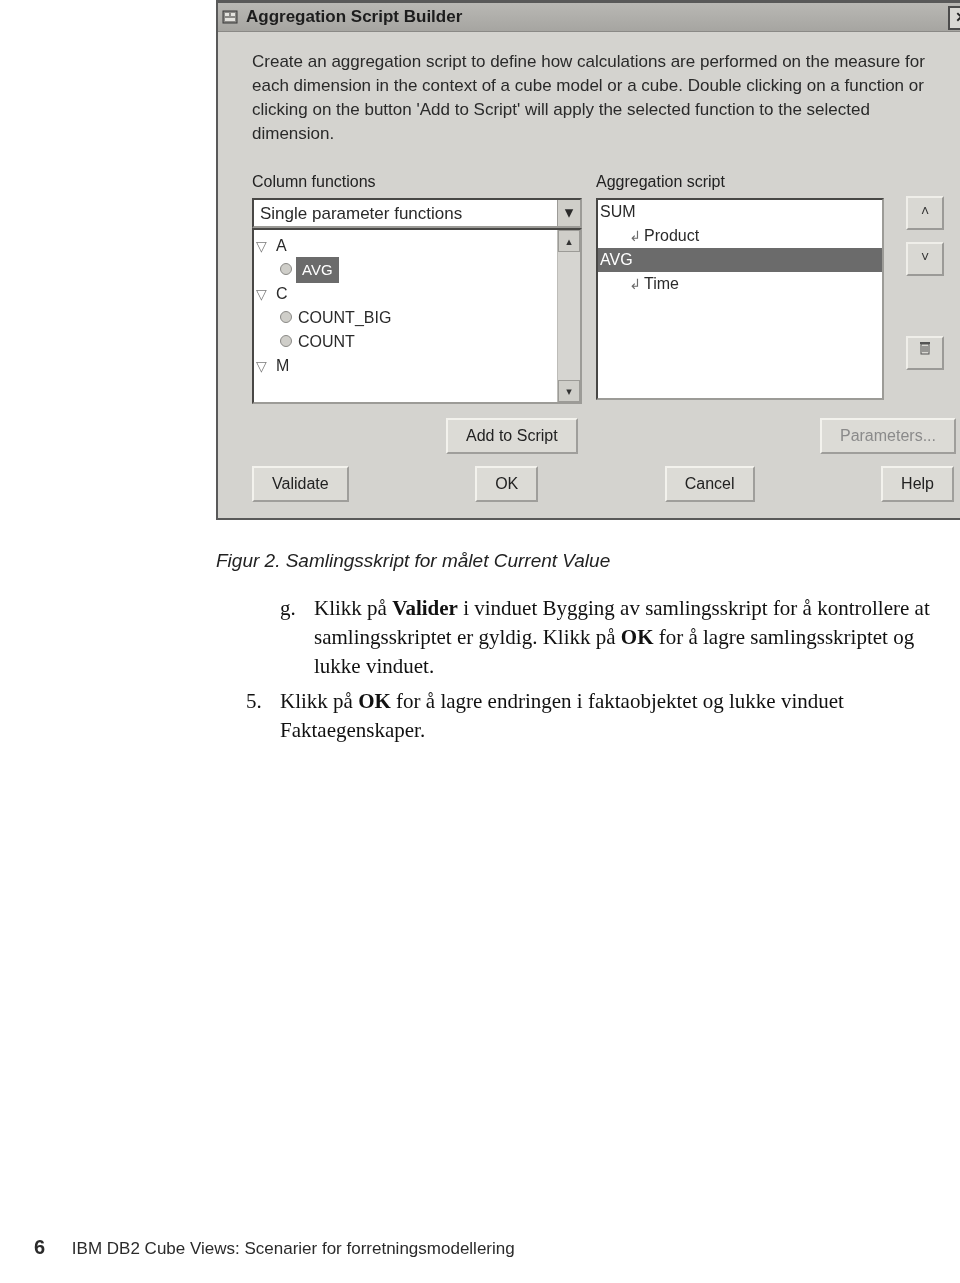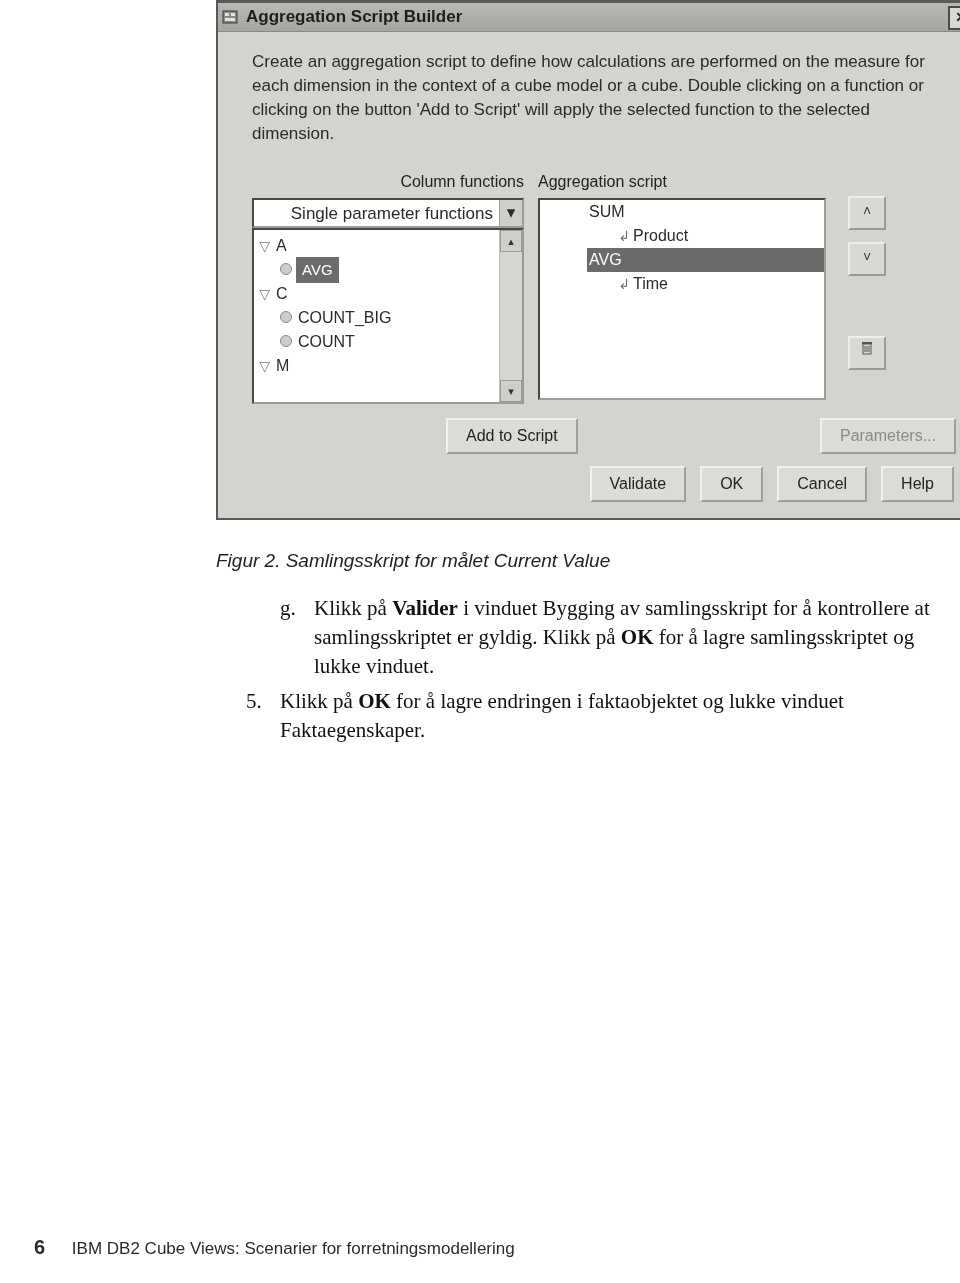--- a/index.html
+++ b/index.html
@@ -68,21 +68,21 @@
 
   .panes {
     display: flex;
     align-items: flex-start;
     gap: 14px;
   }
   .pane-left, .pane-right {
     display: flex;
     flex-direction: column;
   }
-  .pane-left { width: 272px; text-align: right; }
+  .pane-left { width: 330px; }
   .pane-right { width: 288px; }
   .pane-label {
     font-size: 16px;
     margin-bottom: 4px;
     color: #222;
   }
   .combo {
     display:flex; height:26px; border:2px inset #9c9b97; background:#fff;
     font-size:17px;
   }
@@ -133,21 +133,21 @@
   }
   .indent1 { padding-left: 22px; }
   .lbl { padding-left: 6px; }
 
   .right-list {
     border: 2px inset #9c9b97;
     background: #fff;
     height: 198px;
     font-size: 16px;
   }
-  .right-row { display:flex; align-items:center; height:24px; padding-left:2px;margin-left:47px; }
+  .right-row { display:flex; align-items:center; height:24px; padding-left:2px; }
   .right-row.sel { background:#6b6b6b; color:#fff; }
   .dim-arrow { display:inline-block; width:18px; text-align:center; color:#6b6b6b; font-size:14px; }
 
   .side-buttons {
     display:flex; flex-direction:column; gap:12px; margin-left:8px; margin-top:26px;
   }
   .mini-btn {
     width: 34px; height: 30px;
     background:#d9d8d3; border:2px outset #efeee9;
     font-size:14px; text-align:center; line-height:26px; color:#333;
@@ -164,21 +164,21 @@
     font-size: 16px;
     color: #222;
     background: #dcdbd6;
     border: 2px outset #f3f2ed;
     display: inline-flex; align-items:center; justify-content:center;
   }
   .btn.disabled { color:#8a8a8a; }
   .spacer-flex { flex:1; }
 
   .bottom-row {
-    display:flex; margin-top:12px; gap:14px; justify-content:flex-end;
+    display:flex; margin-top:12px; gap:14px; justify-content:space-between;
     padding-right: 2px;
   }
 
   
   .caption {
     margin: 30px 0 22px 176px;
     font-family: Arial, Helvetica, sans-serif;
     font-style: italic;
     font-size: 19px;
     color: #222;

